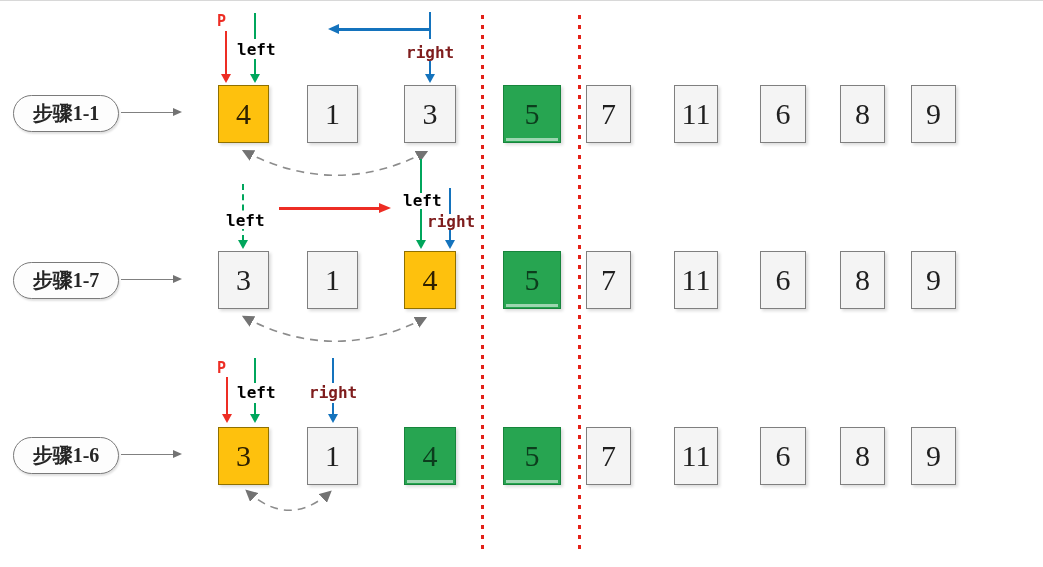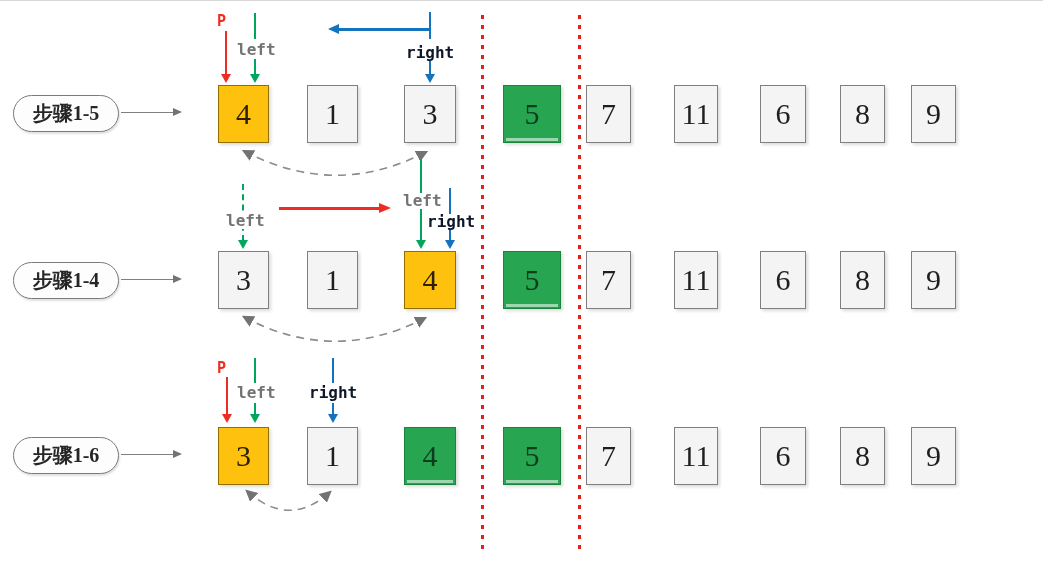--- a/index.html
+++ b/index.html
@@ -26,21 +26,21 @@
     display:flex;align-items:center;justify-content:center;
     font-family:"Liberation Serif",serif;font-weight:bold;font-size:20px;color:#262626;
     box-shadow:1px 2px 2px rgba(0,0,0,.12);
   }
   .pill-line{position:absolute;left:121px;width:52px;height:0;border-top:1.5px solid #808080;}
   .pill-head{position:absolute;left:173px;width:0;height:0;
     border-top:4.5px solid transparent;border-bottom:4.5px solid transparent;border-left:9px solid #737373;}
   
   .lbl{position:absolute;font-family:"DejaVu Sans Mono","Liberation Mono",monospace;
     font-weight:bold;font-size:16px;line-height:1;background:#ffffff;padding:0 1px;}
-  .lbl.g{color:#737373}.lbl.b{color:#0f172a}.lbl.r{color:#ed2d24;font-size:15px}
+  .lbl.g{color:#000000}.lbl.b{color:#7f1d1d}.lbl.r{color:#ed2d24;font-size:15px}
   
   .seg{position:absolute;width:0;border-left:2px solid #000;}
   .seg.g{border-left-color:#00a65c}.seg.b{border-left-color:#1473bd}.seg.r{border-left-color:#ed2d24}
   .seg.dash{border-left-style:dashed;}
   .hd{position:absolute;width:0;height:0;border-left:5px solid transparent;border-right:5px solid transparent;border-top:9px solid #000;}
   .hd.g{border-top-color:#00a65c}.hd.b{border-top-color:#1473bd}.hd.r{border-top-color:#ed2d24}
   
   .hline{position:absolute;height:0;border-top:3px solid #000;}
   .hline.b{border-top-color:#1473bd}.hline.r{border-top-color:#ed2d24}
   .hd-left{position:absolute;width:0;height:0;border-top:5.5px solid transparent;border-bottom:5.5px solid transparent;border-right:11px solid #1473bd;}
@@ -64,21 +64,21 @@
     </defs>
     <path d="M 244 150 Q 335 198 426 151" fill="none" stroke="#8c8c8c" stroke-width="1.6" stroke-dasharray="8 6" marker-start="url(#ah)" marker-end="url(#ah)"></path>
     <path d="M 244 316 Q 334 364 425 317" fill="none" stroke="#8c8c8c" stroke-width="1.6" stroke-dasharray="8 6" marker-start="url(#ah)" marker-end="url(#ah)"></path>
     <path d="M 247 490 Q 289 528 330 491" fill="none" stroke="#8c8c8c" stroke-width="1.6" stroke-dasharray="8 6" marker-start="url(#ah)" marker-end="url(#ah)"></path>
   </svg>
 
   <div class="divider" style="left:481px;"></div>
   <div class="divider" style="left:578px;"></div>
 
   <div class="pill" style="top:94px;">
-    <span>步骤1-5</span>
+    <span>步骤1-1</span>
   </div>
   <div class="pill-line" style="top:111px;"></div>
   <div class="pill-head" style="top:107px;"></div>
 
   <div class="box pivot" style="left:218px;top:84px;width:51px;">
       <span>4</span>
     </div>
   <div class="box" style="left:307px;top:84px;width:51px;">
       <span>1</span>
     </div>
@@ -114,21 +114,21 @@
   <div class="hd g" style="left:250px;top:73px;"></div>
 
   <div class="hline b" style="left:339px;top:27px;width:90px;"></div>
   <div class="hd-left" style="left:328px;top:23px;"></div>
   <div class="seg b" style="left:429px;top:11px;height:27px;"></div>
   <div class="lbl b" style="left:405px;top:44px;">right</div>
   <div class="seg b" style="left:429px;top:60px;height:14px;"></div>
   <div class="hd b" style="left:425px;top:73px;"></div>
 
   <div class="pill" style="top:261px;">
-    <span>步骤1-4</span>
+    <span>步骤1-7</span>
   </div>
   <div class="pill-line" style="top:278px;"></div>
   <div class="pill-head" style="top:274px;"></div>
 
   <div class="box" style="left:218px;top:250px;width:51px;">
       <span>3</span>
     </div>
   <div class="box" style="left:307px;top:250px;width:51px;">
       <span>1</span>
     </div>

